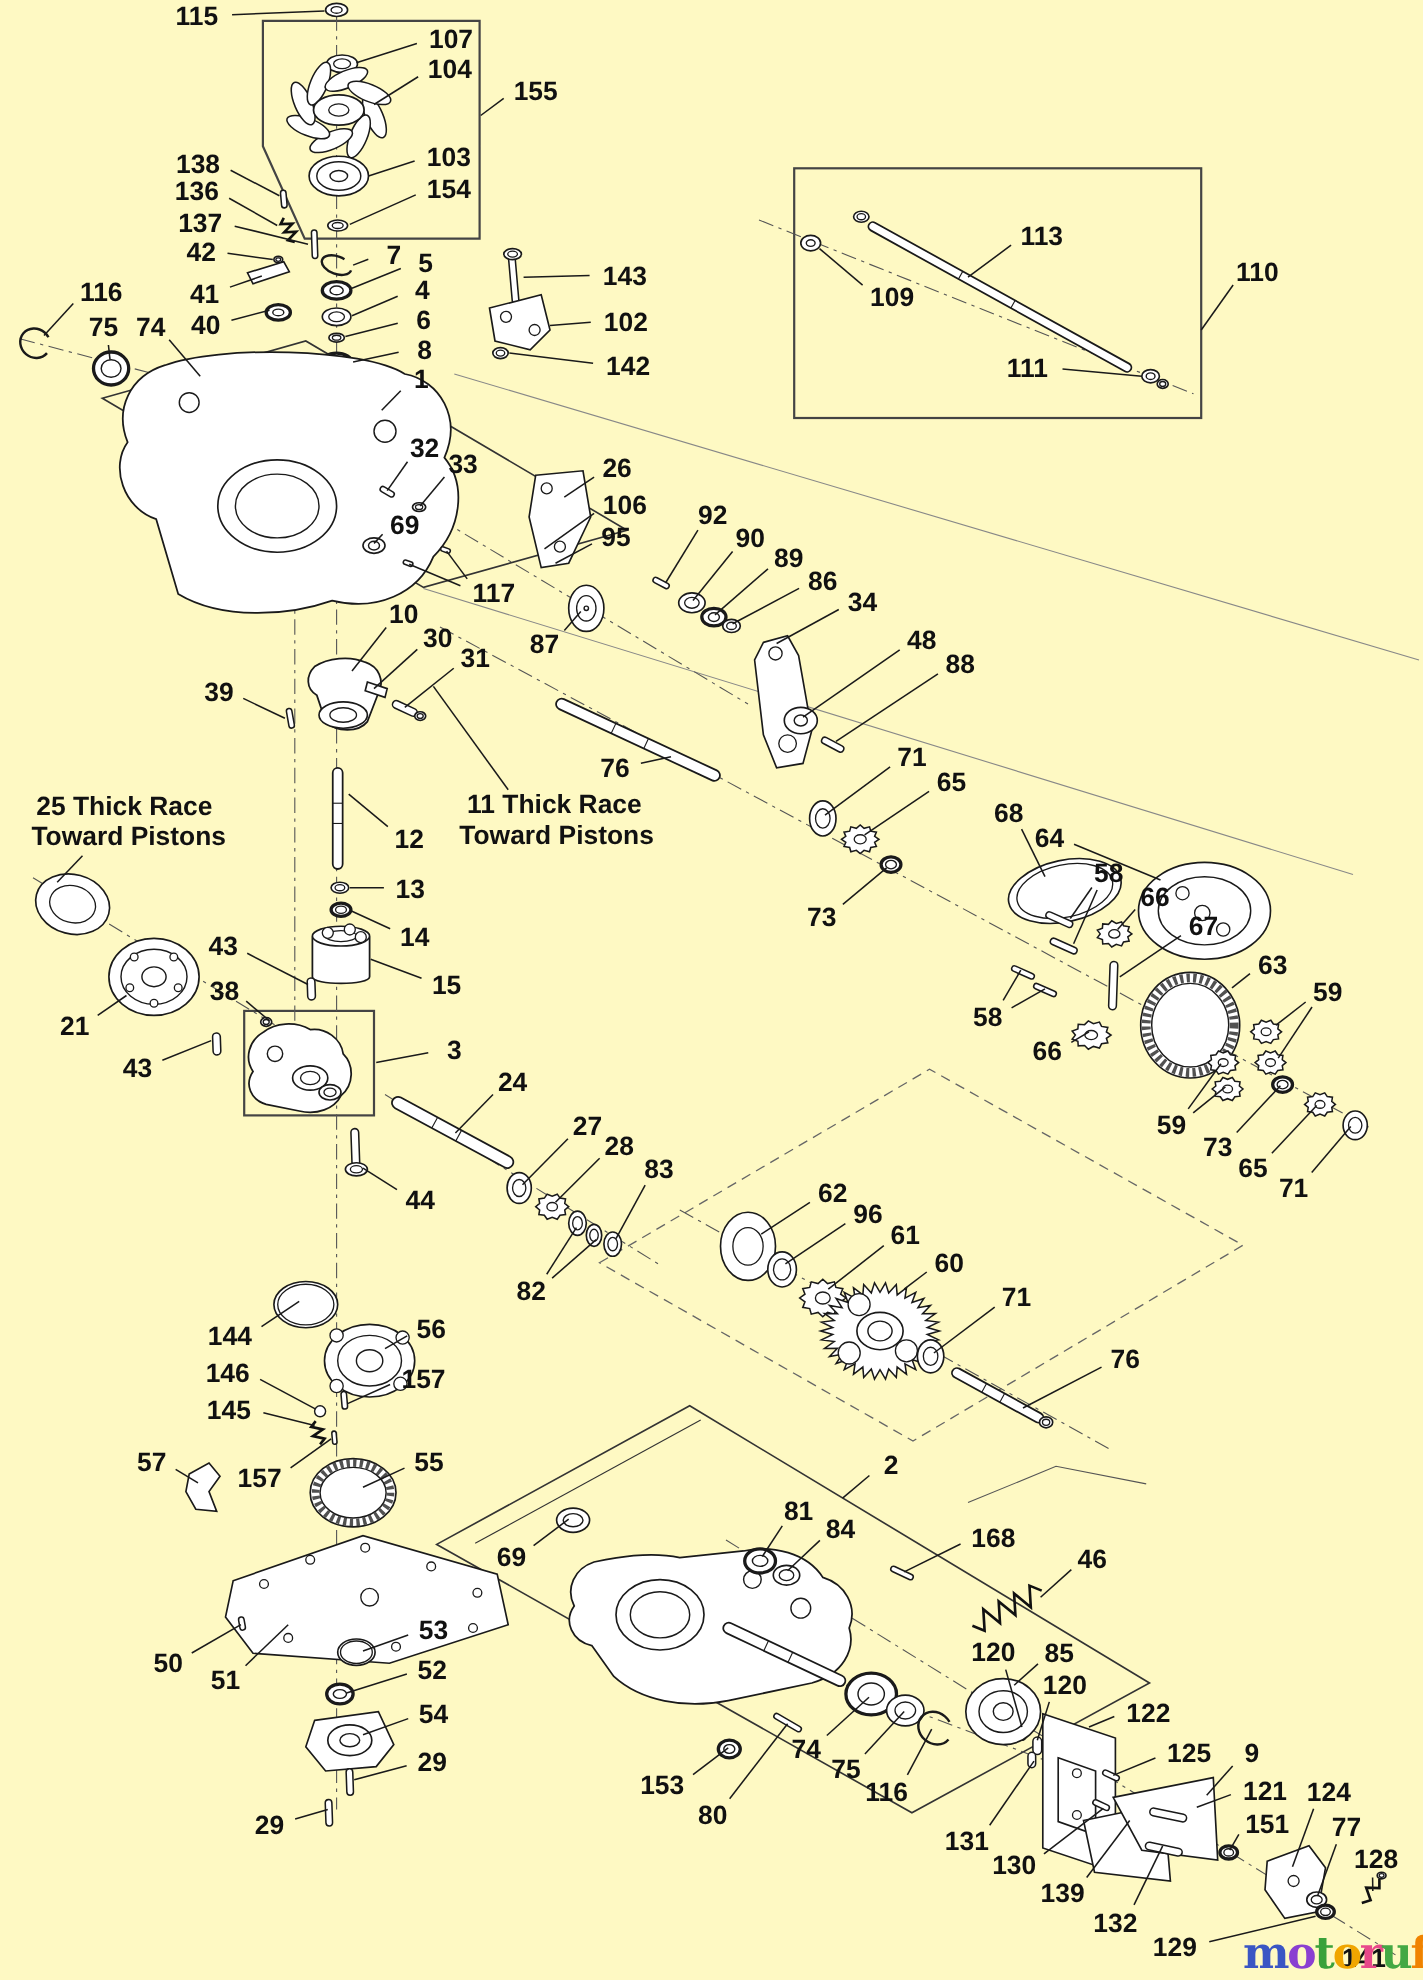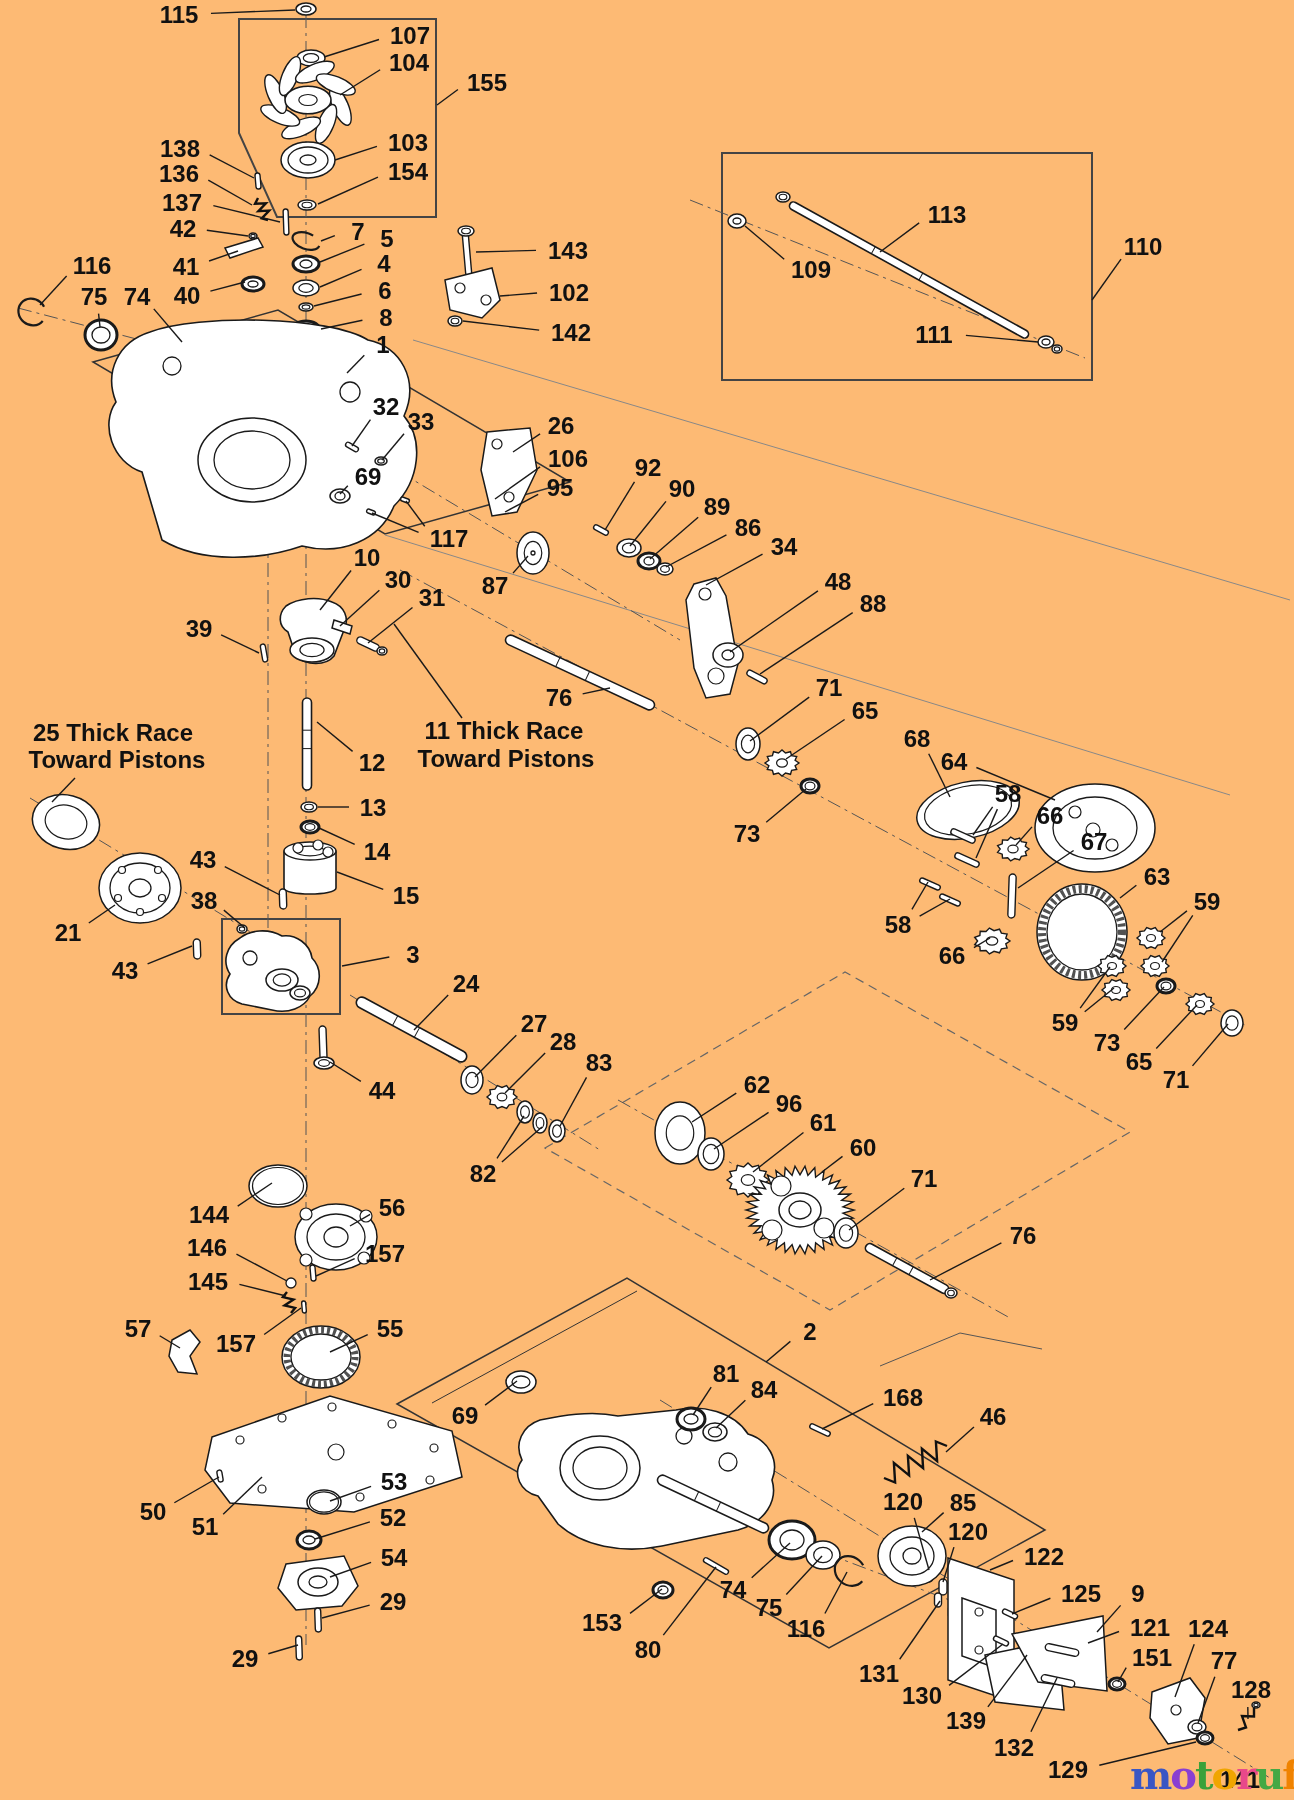--- a/index.html
+++ b/index.html
@@ -1,16 +1,16 @@
 <!DOCTYPE html>
 <html><head>
 <meta charset="utf-8">
 <style>
   html,body{margin:0;padding:0;background:#fff;}
-  .page{position:relative;width:1294px;height:1800px;background:#fdba74;overflow:hidden;
+  .page{position:relative;width:1294px;height:1800px;background:#fef9c3;overflow:hidden;
         font-family:"Liberation Sans",sans-serif;}
   svg text.lbl{font-family:"Liberation Sans",sans-serif;font-size:24px;font-weight:600;fill:#111;}
   svg text.note{font-family:"Liberation Sans",sans-serif;font-size:24px;font-weight:600;fill:#111;}
   svg text.wm{font-family:"DejaVu Serif","Liberation Serif",serif;font-weight:bold;}
 </style>
 </head>
 <body>
 
 <div class="page">
   <svg id="cv" width="1294" height="1800" viewBox="0 0 1294 1800" xmlns="http://www.w3.org/2000/svg">

